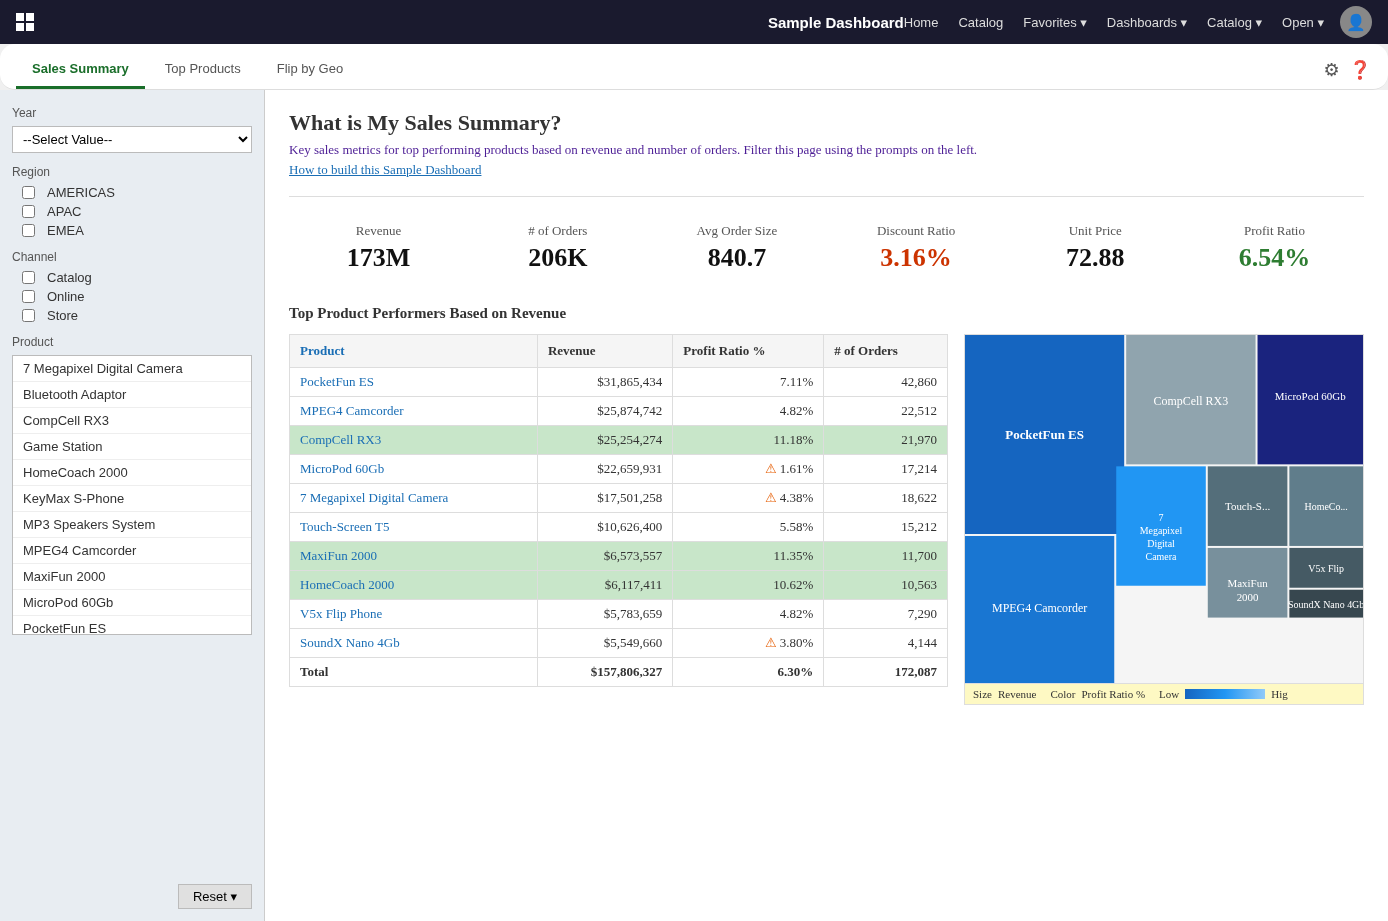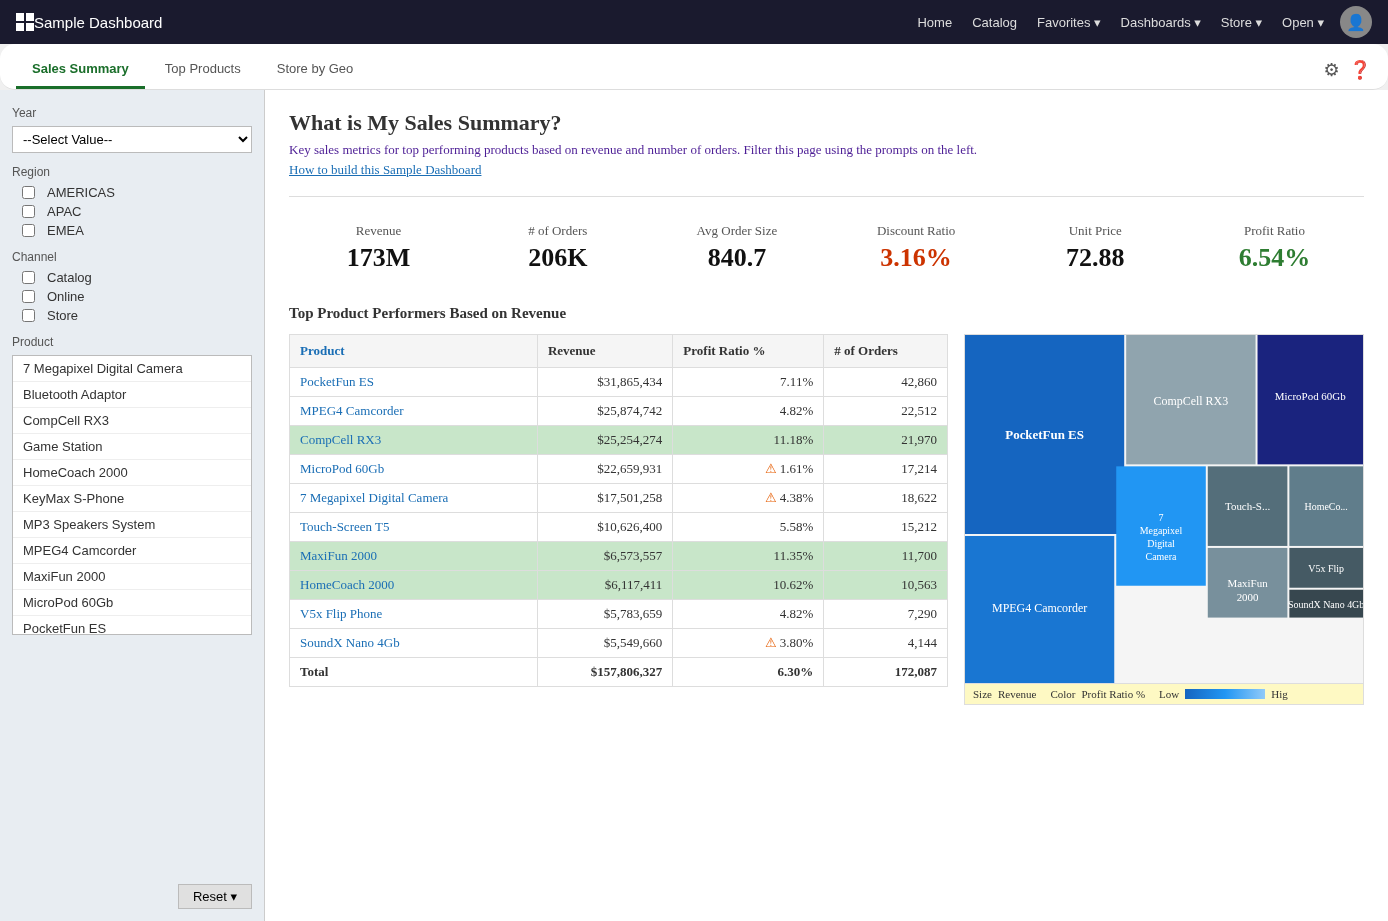--- a/index.html
+++ b/index.html
@@ -10,24 +10,25 @@
       background: #1a1a2e;
       color: #fff;
       display: flex;
       align-items: center;
       padding: 0 16px;
       height: 44px;
     }
     .topnav-logo {
       display: flex;
       align-items: center;
-      gap: 0;
+      gap: 24px;
       font-size: 15px;
-      font-weight: normal;
+      font-weight: bold;
       flex: 1;
+      justify-content: space-between;
     }
     .topnav-logo .grid-icon {
       display: grid;
       grid-template-columns: 1fr 1fr;
       gap: 2px;
       width: 18px;
       height: 18px;
     }
     .topnav-logo .grid-icon span {
       background: #fff;
@@ -307,30 +308,30 @@
         <span></span>
         <span></span>
     </div>
     <span>Sample Dashboard</span>
   </div>
   <nav class="topnav-links">
     <a>Home</a>
     <a>Catalog</a>
     <a>Favorites ▾</a>
     <a>Dashboards ▾</a>
-    <a>Store ▾</a>
+    <a>Catalog ▾</a>
     <a>Open ▾</a>
   </nav>
   <div class="topnav-avatar">👤</div>
 </div>
 
 <div class="tabbar">
   <div class="tab active">Sales Summary</div>
   <div class="tab">Top Products</div>
-  <div class="tab">Store by Geo</div>
+  <div class="tab">Flip by Geo</div>
   <div class="tab-icons">
     <span title="Settings">⚙</span>
     <span title="Help">❓</span>
   </div>
 </div>
 
 <div class="main-layout">
 
   <div class="sidebar">
     <div class="sidebar-section-label">Year</div>

